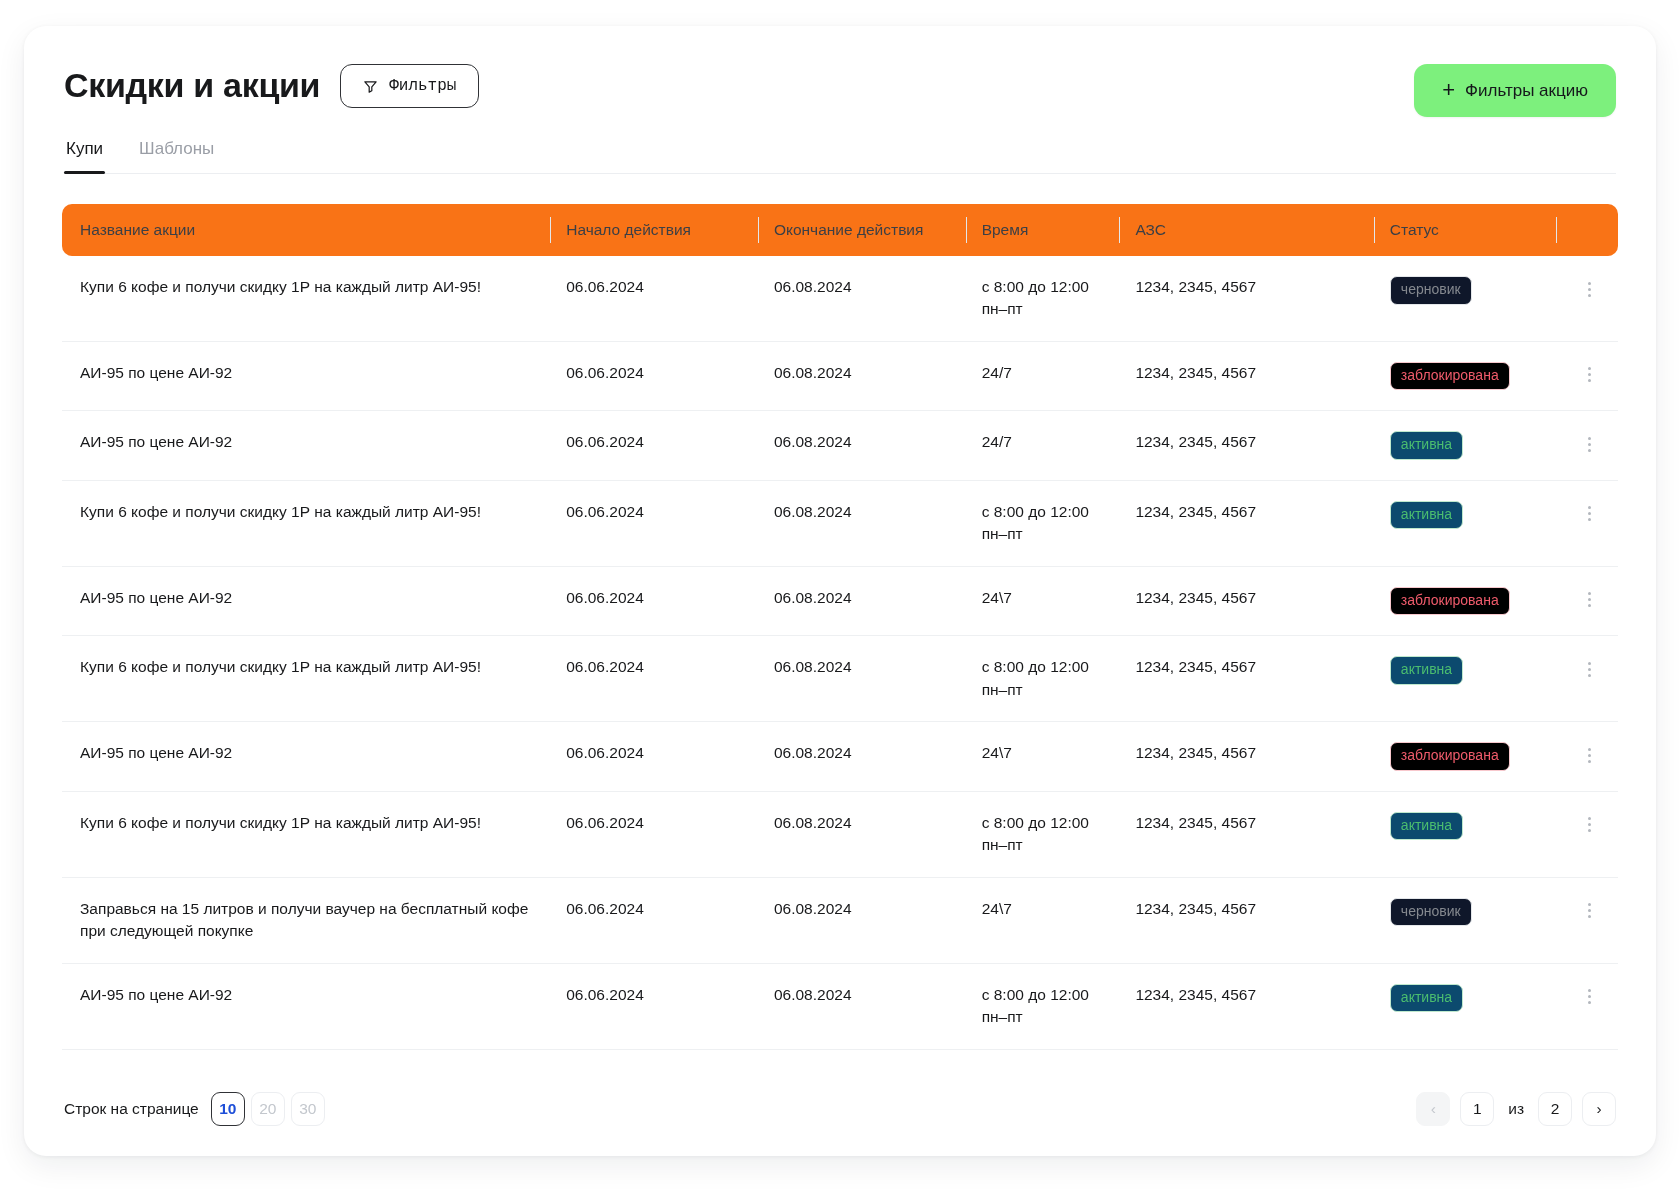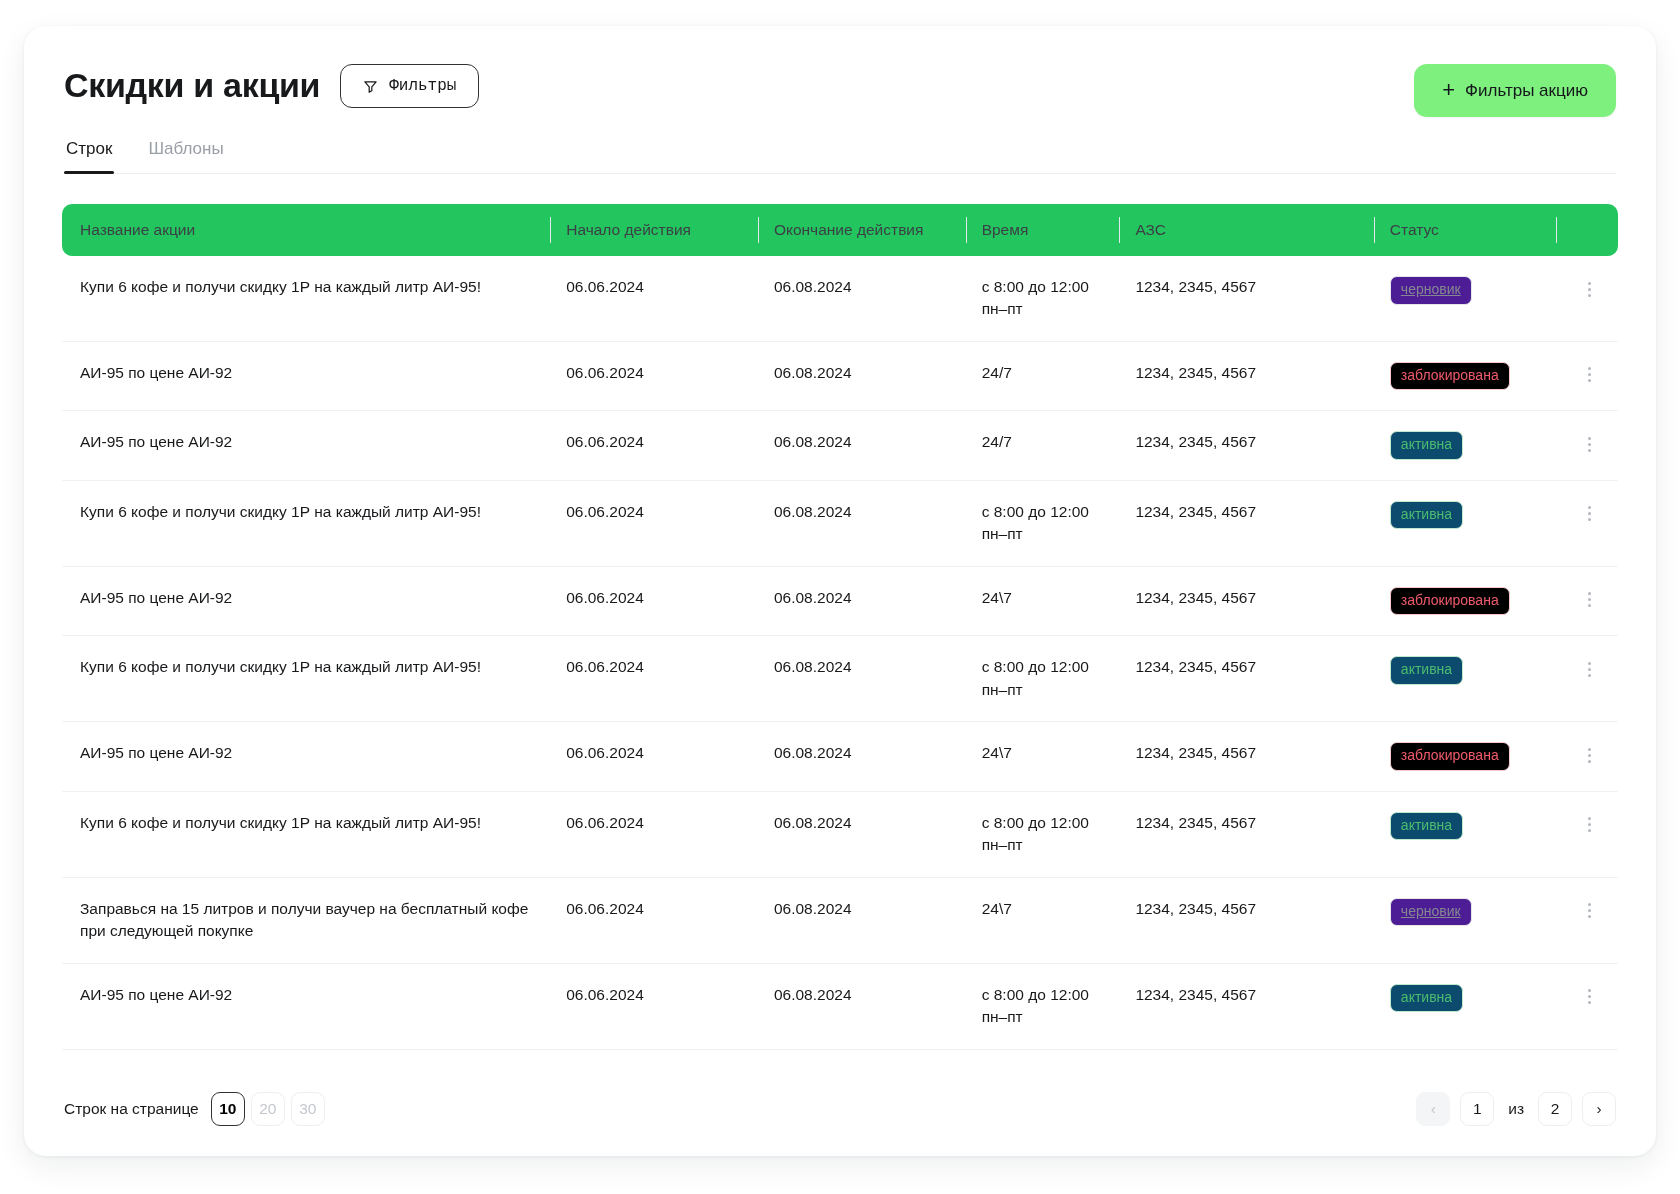--- a/index.html
+++ b/index.html
@@ -66,21 +66,21 @@
   }
   .tab.active { color: #18191b; }
   .tab.active::after {
     content: ""; position: absolute; left: 0; right: 0; bottom: -1px;
     height: 3px; background: #18191b; border-radius: 2px;
   }
 
   
   .table-wrap { padding: 30px 38px 0 38px; flex: 1; }
   table { width: 100%; border-collapse: collapse; table-layout: fixed; }
-  thead tr { background: #22c55e; }
+  thead tr { background: #f97316; }
   thead th {
     text-align: left; font-size: 15.5px; font-weight: 400; color: #3c3f45;
     padding: 17px 16px; position: relative; white-space: nowrap;
   }
   thead th + th::before {
     content: ""; position: absolute; left: 0; top: 13px; bottom: 13px;
     width: 1px; background: #e3e6ea;
   }
   thead th:first-child { border-radius: 10px 0 0 10px; padding-left: 18px; }
   thead th:last-child  { border-radius: 0 10px 10px 0; }
@@ -98,21 +98,21 @@
   .col-time   { width: 148px; }
   .col-azs    { width: 245px; }
   .col-status { width: 175px; }
   .col-menu   { width: 60px; }
 
   .badge {
     display: inline-block; padding: 4px 10px 5px 10px;
     font-size: 14px; border-radius: 7px; border: 1px solid transparent;
     line-height: 1.25; white-space: nowrap;
   }
-  .badge.draft   { background: #4c1d95; border-color: #e4e7ea; color: #85898f; text-decoration: underline; }
+  .badge.draft   { background: #0f172a; border-color: #e4e7ea; color: #85898f; }
   .badge.blocked { background: #000000; border-color: #f8c8cd; color: #ef5b6b; }
   .badge.active  { background: #0c4a6e; border-color: #bfe9cd; color: #4bbd6f; }
 
   .kebab {
     width: 26px; height: 26px; display: flex; flex-direction: column;
     align-items: center; justify-content: center; gap: 3px;
     background: none; border: none; cursor: pointer; margin-left: auto;
   }
   .kebab i { width: 3px; height: 3px; border-radius: 50%; background: #b3b7bd; display: block; }
 
@@ -122,21 +122,21 @@
     display: flex; align-items: center; justify-content: space-between;
   }
   .rows-per-page { display: flex; align-items: center; gap: 6px; }
   .rpp-label { font-size: 15.5px; color: #18191b; margin-right: 6px; }
   .rpp-btn {
     width: 34px; height: 34px; border-radius: 9px;
     display: inline-flex; align-items: center; justify-content: center;
     font-size: 15.5px; font-family: inherit; cursor: pointer;
     background: #fff; border: 1px solid #eceef1; color: #c3c7cd;
   }
-  .rpp-btn.selected { border: 1.6px solid #303236; color: #000000; font-weight: 700; }
+  .rpp-btn.selected { border: 1.6px solid #303236; color: #1d4ed8; font-weight: 700; }
 
   .pager { display: flex; align-items: center; gap: 10px; }
   .pg-btn {
     width: 34px; height: 34px; border-radius: 9px;
     display: inline-flex; align-items: center; justify-content: center;
     font-size: 15.5px; font-family: inherit; cursor: pointer;
     background: #fff; border: 1px solid #eceef1; color: #18191b;
   }
   .pg-btn.disabled { background: #f4f5f6; border-color: #f4f5f6; color: #c3c7cd; }
   .pg-sep { font-size: 15.5px; color: #18191b; padding: 0 4px; }
@@ -159,21 +159,21 @@
           <span>Фильтры</span>
         </button>
       </div>
       <button class="create-btn">
         <span class="plus">+</span>
         <span>Фильтры акцию</span>
       </button>
     </div>
 
     <div class="tabs">
-      <button class="tab active">Строк</button>
+      <button class="tab active">Купи</button>
       <button class="tab">Шаблоны</button>
     </div>
 
     <div class="table-wrap">
       <table>
         <colgroup>
           <col class="col-name">
             <col class="col-start">
             <col class="col-end">
           <col class="col-time">

